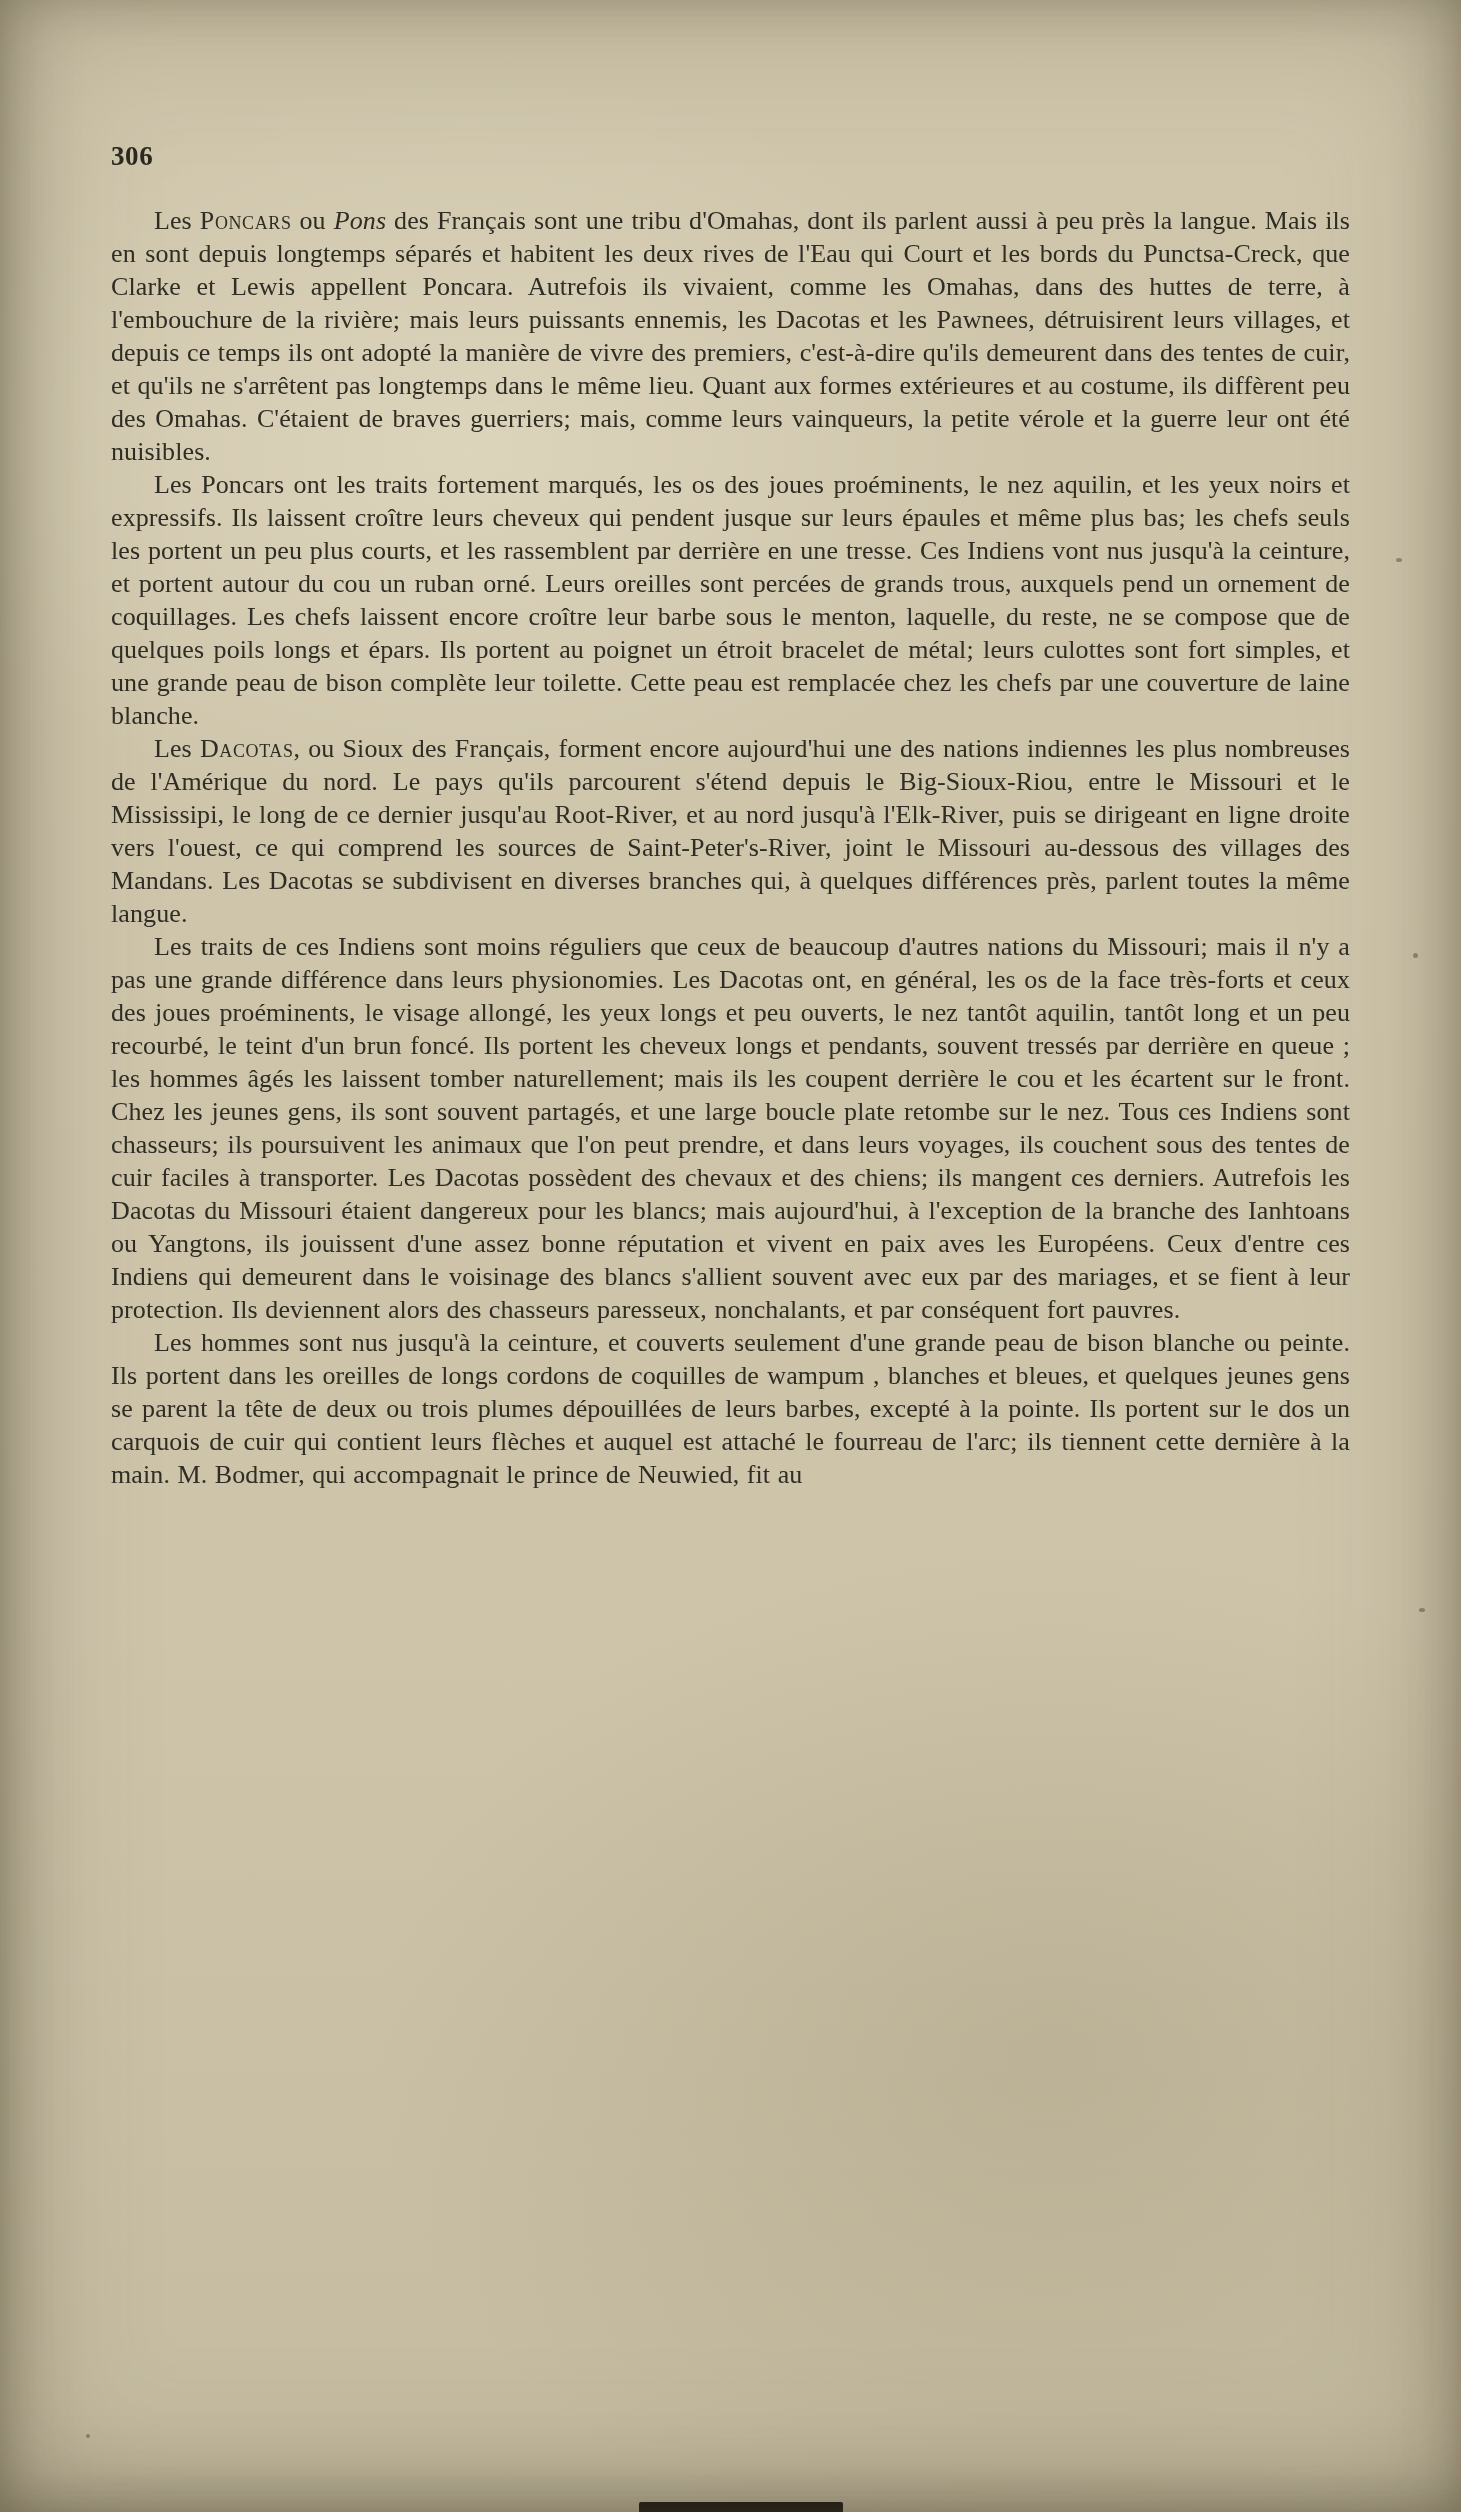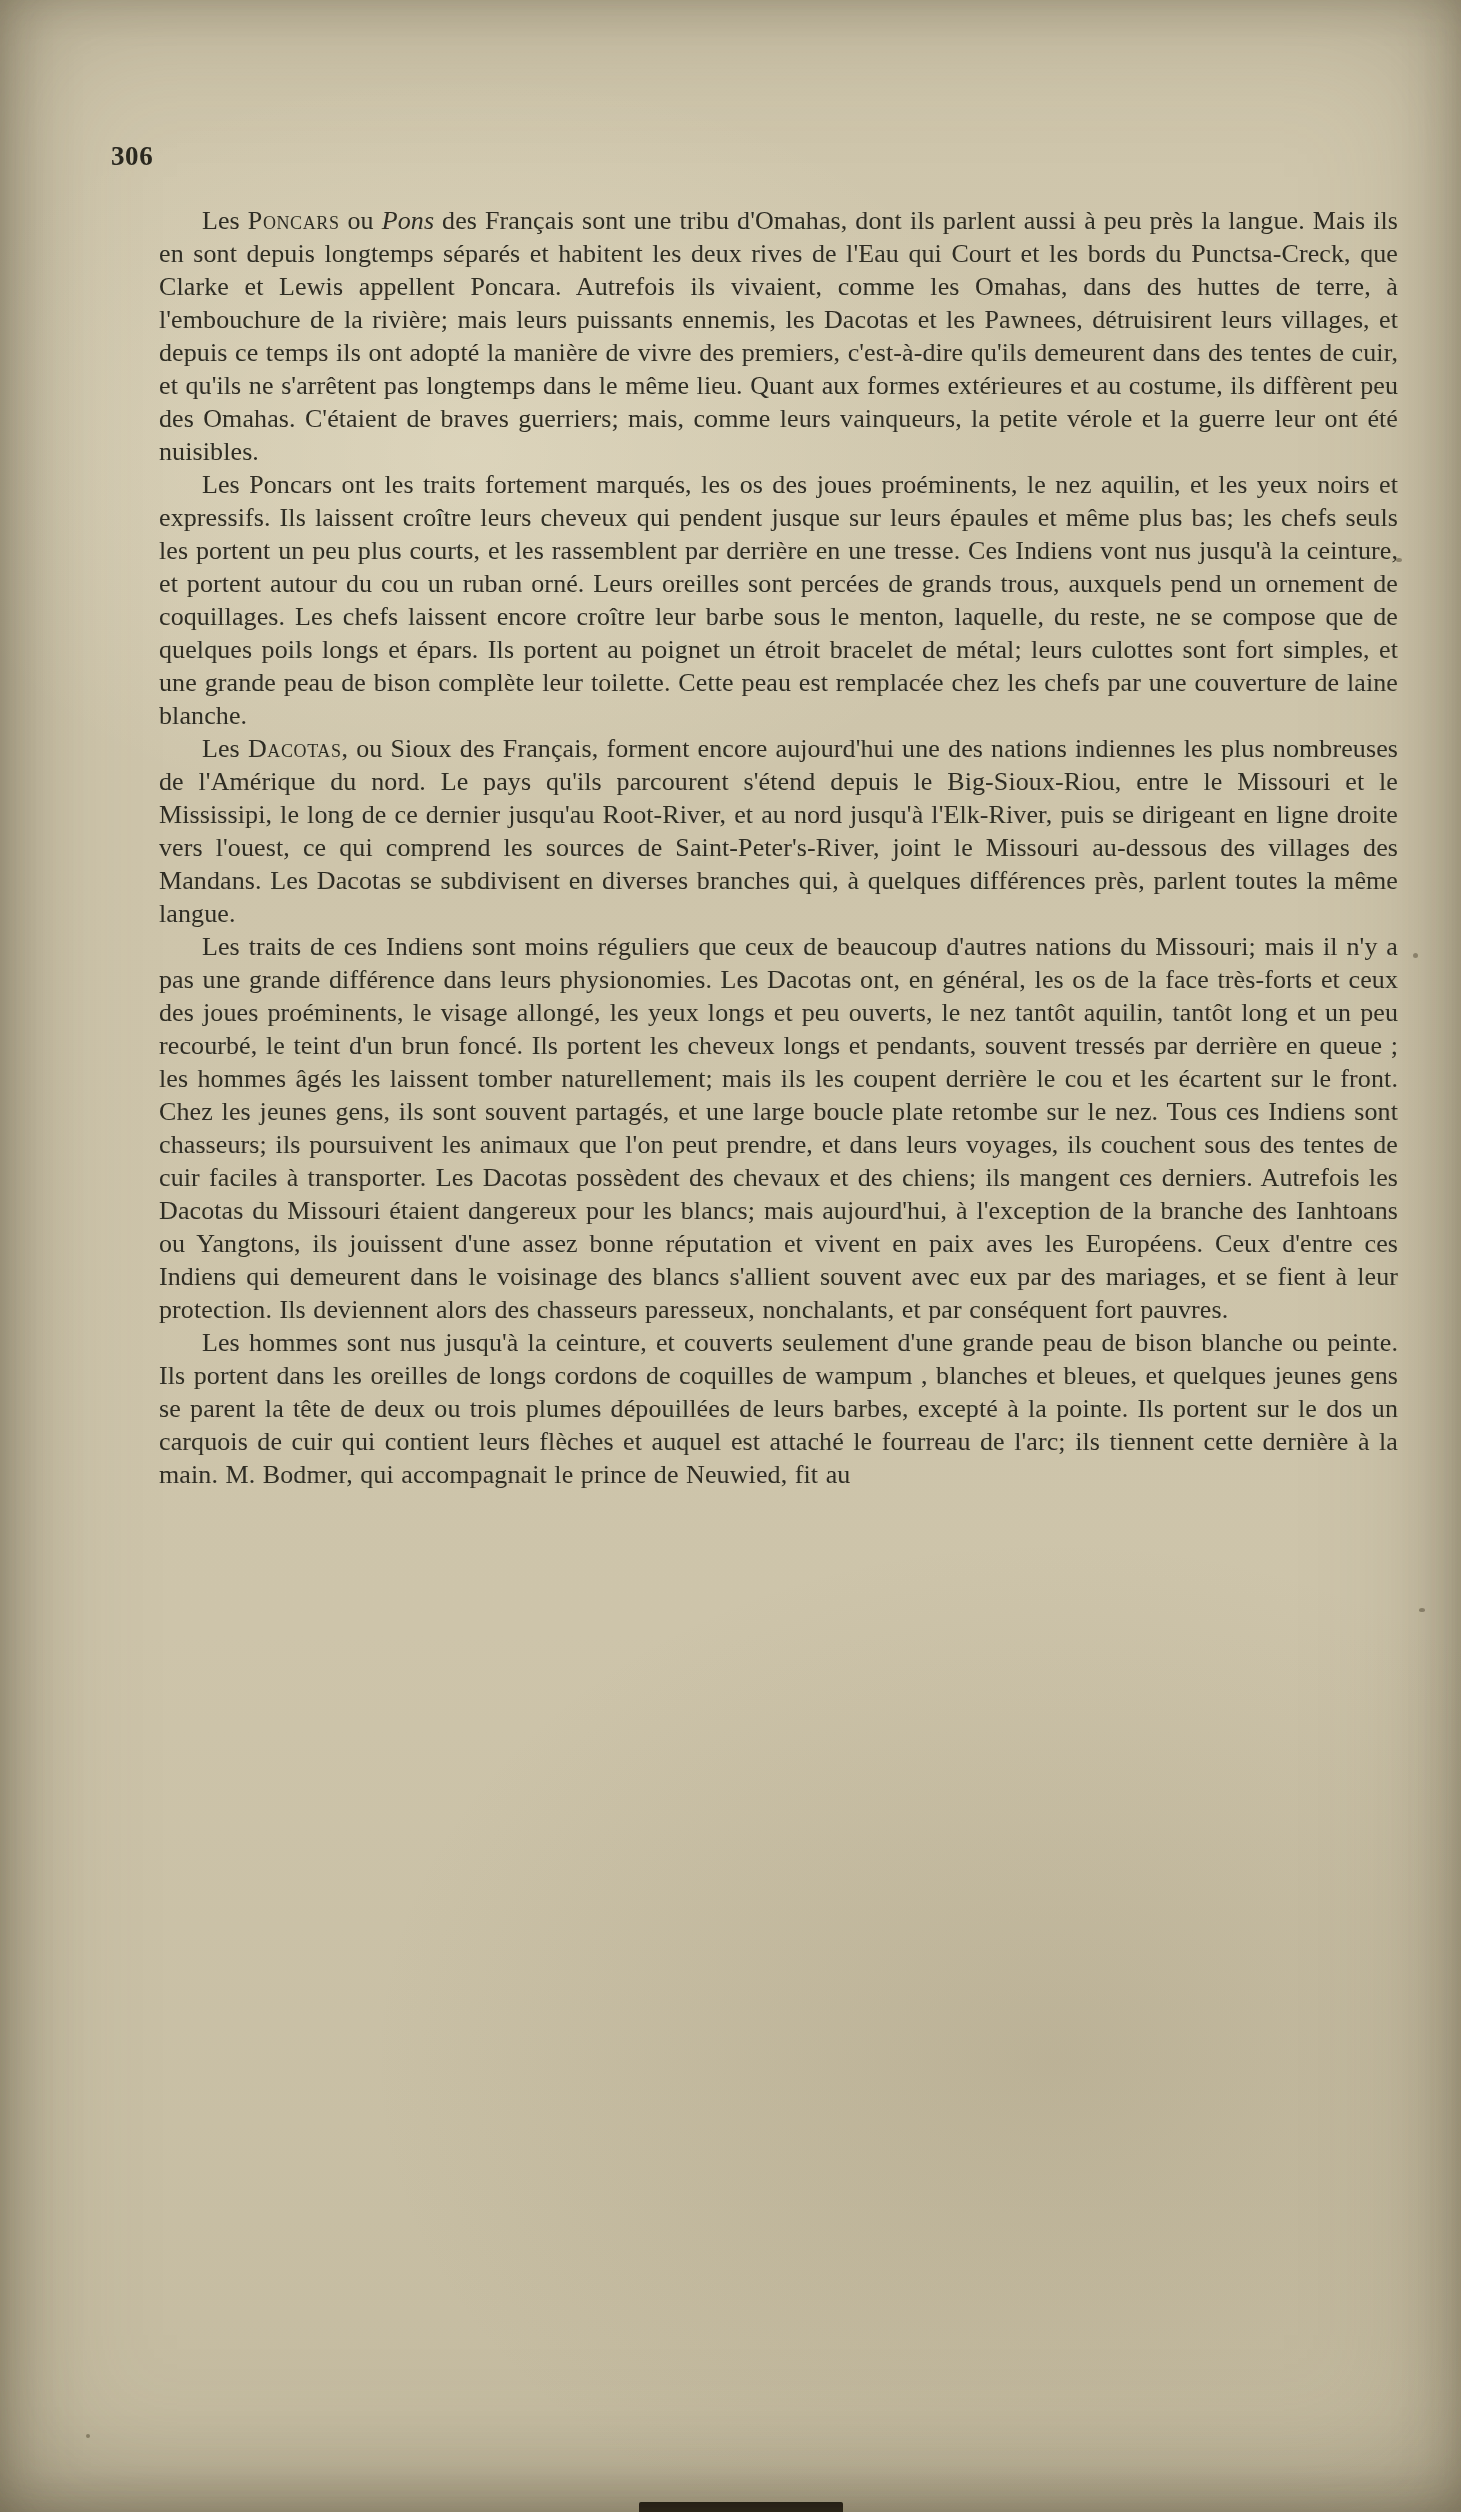--- a/index.html
+++ b/index.html
@@ -60,21 +60,20 @@
     position: absolute;
     top: 204px;
     left: 111px;
     width: 1239px;
     font-size: 26px;
     line-height: 33px;
     text-align: justify;
     letter-spacing: 0.1px;
     word-spacing: 0.9px;
     color: #2f2d24;
-    margin-left: 48px;
   }
   .para {
     margin: 0;
     text-indent: 43px;
   }
   .seg.smallcaps {
     font-variant: small-caps;
     letter-spacing: 0.6px;
   }
   .seg.italic {

